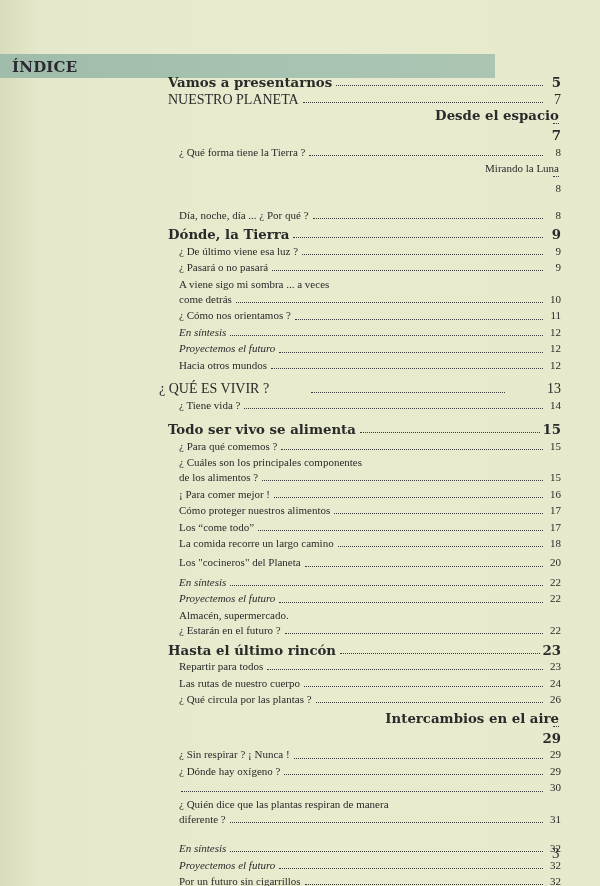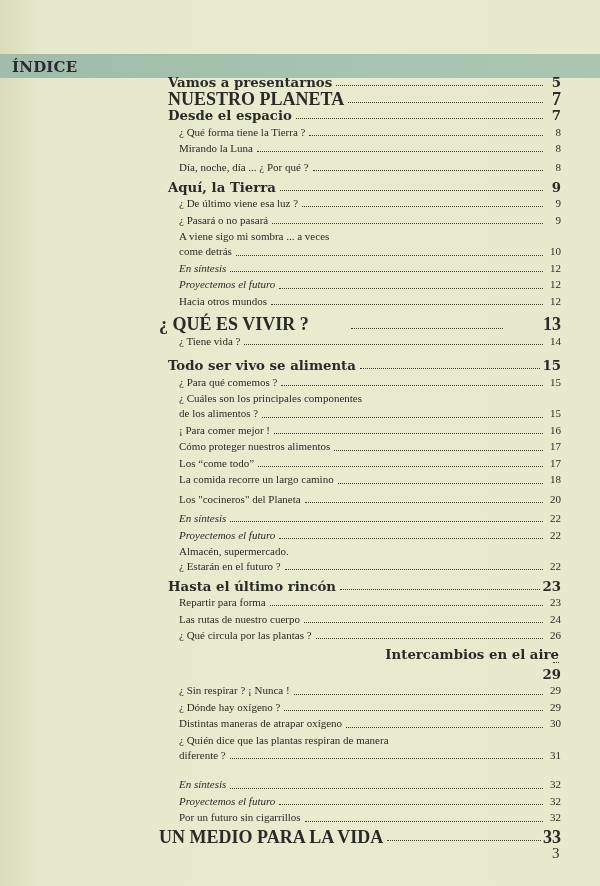--- a/index.html
+++ b/index.html
@@ -4,21 +4,21 @@
   <style>
     html, body { margin: 0; padding: 0; }
     body {
       width: 600px; height: 886px; overflow: hidden;
       background: linear-gradient(90deg, #d9dbbc 0px, #e6e8cb 40px, #e9ebcf 300px, #e7e9cc 600px);
       font-family: "Liberation Serif", "DejaVu Serif", serif;
       color: #2a2a2a;
       position: relative;
     }
     .banner {
-      position: absolute; left: 0; top: 54px; width: 600px; height: 24px;
+      position: absolute; left: 0; top: 54px; width: 495px; height: 24px;
       background: linear-gradient(90deg, #9fbdaa 0%, #a7c3b1 60%, #acc5b3 100%);
     }
     .banner-title {
       position: absolute; left: 12px; top: 4px;
       font-family: "DejaVu Serif", serif; font-weight: bold;
       font-size: 15px; color: #2c2a30; letter-spacing: 0.2px;
     }
     .toc { position: absolute; left: 163px; top: 75px; width: 398px; }
     .row {
       position: relative; display: flex; align-items: flex-end;
@@ -26,21 +26,21 @@
     }
     .row .label { white-space: nowrap; padding-right: 2px; }
     .row .leader {
       flex: 1; border-bottom: 1.5px dotted #3a3a3a; margin: 0 2px 4px 2px; min-width: 6px;
     }
     .row .page { white-space: nowrap; min-width: 16px; text-align: right; }
     .row.nodots { display: block; }
     .lvl0 { padding-left: 5px; }
     .lvl1 { padding-left: 16px; }
     .bold { font-weight: bold; font-family: "DejaVu Serif", serif; font-size: 13.3px; }
-    .caps { font-size: 18px; letter-spacing: 0; font-weight: bold; }
+    .caps { font-size: 14px; letter-spacing: 0; }
     .ital .label { font-style: italic; }
     .pagenum {
       position: absolute; left: 552px; top: 845px;
       font-size: 15px; color: #333;
     }
   </style>
 </head>
 <body>
 
 <div class="banner">
@@ -51,61 +51,66 @@
     <div class="row lvl0 bold" style="margin-bottom: 1.3px;">
       <span class="label">Vamos a presentarnos</span>
       <span class="leader"></span>
       <span class="page">5</span>
     </div>
     <div class="row caps" style="padding-left: 5px; margin-bottom: 1.3px;">
       <span class="label">NUESTRO PLANETA</span>
       <span class="leader"></span>
       <span class="page">7</span>
     </div>
-    <div class="row lvl0 bold" style="margin-bottom: 1.3px;">
+    <div class="row lvl0 bold" style="margin-bottom: 1.3px; flex-direction: column;">
       <span class="label">Desde el espacio</span>
       <span class="leader"></span>
       <span class="page">7</span>
     </div>
     <div class="row lvl1" style="margin-bottom: 1.3px;">
       <span class="label">¿ Qué forma tiene la Tierra ?</span>
       <span class="leader"></span>
       <span class="page">8</span>
     </div>
-    <div class="row lvl1" style="margin-bottom: 4px;">
+    <div class="row lvl1" style="margin-bottom: 11px; flex-direction: column;">
       <span class="label">Mirando la Luna</span>
       <span class="leader"></span>
       <span class="page">8</span>
     </div>
     <div class="row lvl1" style="margin-bottom: 1.3px;">
       <span class="label">Día, noche, día ... ¿ Por qué ?</span>
       <span class="leader"></span>
       <span class="page">8</span>
     </div>
     <div style="height: 3px;"></div>
     <div class="row lvl0 bold" style="margin-bottom: 1.3px;">
-      <span class="label">Aquí, la Tierra</span>
+      <span class="label">Dónde, la Tierra</span>
       <span class="leader"></span>
       <span class="page">9</span>
     </div>
     <div class="row lvl1" style="margin-bottom: 1.3px;">
       <span class="label">¿ De último viene esa luz ?</span>
       <span class="leader"></span>
       <span class="page">9</span>
     </div>
     <div class="row lvl1" style="margin-bottom: 1.3px;">
       <span class="label">¿ Pasará o no pasará</span>
       <span class="leader"></span>
       <span class="page">9</span>
     </div>
     <div class="row lvl1 nodots" style="margin-bottom: 0px;"><span class="label">A viene sigo mi sombra ... a veces</span></div>
     <div class="row lvl1" style="margin-bottom: 1.3px;">
       <span class="label">come detrás</span>
       <span class="leader"></span>
       <span class="page">10</span>
+    </div>
+    <div class="row lvl1" style="margin-bottom: 1.3px;">
+      <span class="label">¿ Cómo nos orientamos ?</span>
+      <span class="leader"></span>
+      <span class="page">11</span>
     </div>
     <div class="row lvl1 ital" style="margin-bottom: 1.3px;">
       <span class="label">En síntesis</span>
       <span class="leader"></span>
       <span class="page">12</span>
     </div>
     <div class="row lvl1 ital" style="margin-bottom: 1.3px;">
       <span class="label">Proyectemos el futuro</span>
       <span class="leader"></span>
       <span class="page">12</span>
@@ -185,21 +190,21 @@
       <span class="leader"></span>
       <span class="page">22</span>
     </div>
     <div style="height: 3px;"></div>
     <div class="row lvl0 bold" style="margin-bottom: 1.3px;">
       <span class="label">Hasta el último rincón</span>
       <span class="leader"></span>
       <span class="page">23</span>
     </div>
     <div class="row lvl1" style="margin-bottom: 1.3px;">
-      <span class="label">Repartir para forma</span>
+      <span class="label">Repartir para todos</span>
       <span class="leader"></span>
       <span class="page">23</span>
     </div>
     <div class="row lvl1" style="margin-bottom: 1.3px;">
       <span class="label">Las rutas de nuestro cuerpo</span>
       <span class="leader"></span>
       <span class="page">24</span>
     </div>
     <div class="row lvl1" style="margin-bottom: 1.3px;">
       <span class="label">¿ Qué circula por las plantas ?</span>
@@ -216,21 +221,20 @@
       <span class="label">¿ Sin respirar ? ¡ Nunca !</span>
       <span class="leader"></span>
       <span class="page">29</span>
     </div>
     <div class="row lvl1" style="margin-bottom: 1.3px;">
       <span class="label">¿ Dónde hay oxígeno ?</span>
       <span class="leader"></span>
       <span class="page">29</span>
     </div>
     <div class="row lvl1" style="margin-bottom: 1.3px;">
-      <span class="label">Distintas maneras de atrapar oxígeno</span>
       <span class="leader"></span>
       <span class="page">30</span>
     </div>
     <div class="row lvl1 nodots" style="margin-bottom: 0px;"><span class="label">¿ Quién dice que las plantas respiran de manera</span></div>
     <div class="row lvl1" style="margin-bottom: 11px;">
       <span class="label">diferente ?</span>
       <span class="leader"></span>
       <span class="page">31</span>
     </div>
     <div style="height: 3px;"></div>

